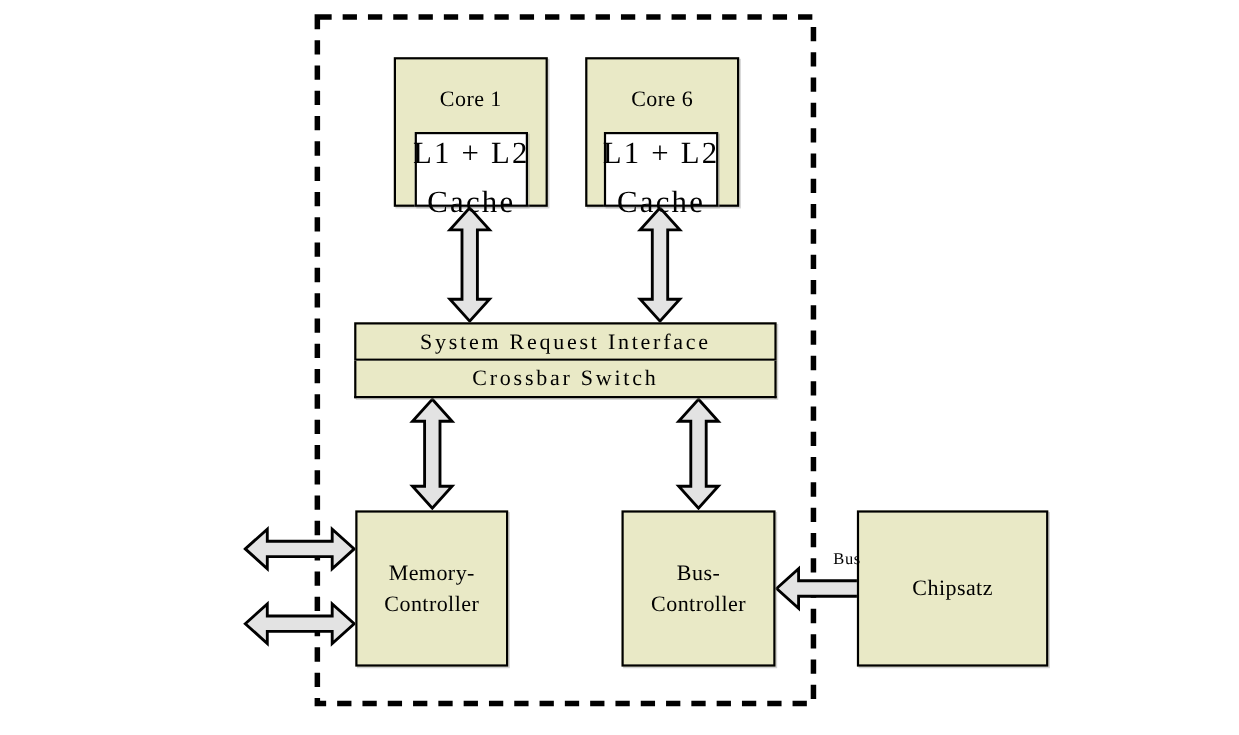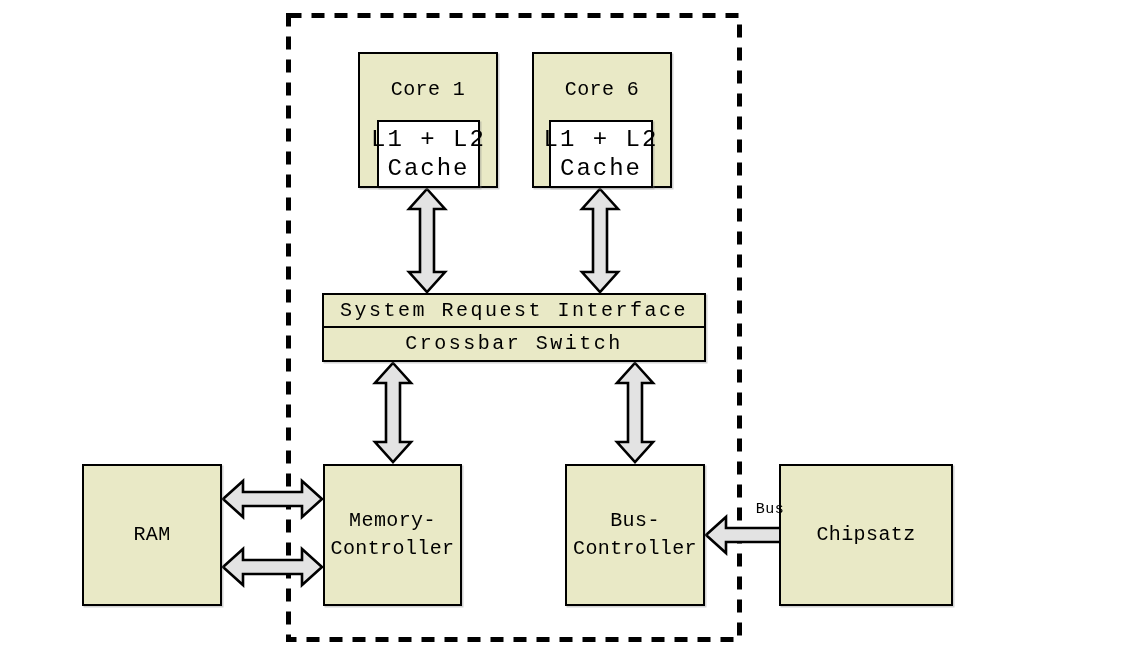--- a/index.html
+++ b/index.html
@@ -8,34 +8,34 @@
     --box-border:#000000;
     --cache-fill:#ffffff;
     --arrow-fill:#e3e3e3;
     --arrow-stroke:#000000;
     --dashed-border:#000000;
     --text:#000000;
   }
   html,body{margin:0;padding:0;background:#fff;}
   .stage{
     position:relative;width:975px;height:668px;background:var(--background);
-    font-family:Liberation Mono, monospace;color:var(--text);
+    font-family:Liberation Serif, serif;color:var(--text);
     overflow:hidden;
   }
   .layer{position:absolute;left:0;top:0;}
   .box{
     position:absolute;box-sizing:border-box;
     background:var(--box-fill);border:2.5px solid var(--box-border);
     display:flex;flex-direction:column;align-items:center;justify-content:center;
     text-align:center;box-shadow:1.5px 1.5px 0 rgba(130,130,130,0.35);
   }
   .core{justify-content:flex-start;padding-top:22px;}
   .cache{background:var(--cache-fill);}
   .lbl20{font-size:20px;letter-spacing:0.4px;line-height:28px;white-space:nowrap;}
-  .lbl-cache{font-size:24px;letter-spacing:2px;line-height:29px;white-space:nowrap;}
+  .lbl-cache{font-size:28px;letter-spacing:2px;line-height:29px;white-space:nowrap;margin-top:16px;}
   .lbl24{font-size:20px;letter-spacing:2.5px;line-height:30px;white-space:nowrap;}
   .freelabel{
     position:absolute;display:flex;align-items:center;justify-content:center;
     font-size:15px;letter-spacing:0.5px;white-space:nowrap;
   }
   .garrow{fill:var(--arrow-fill);stroke:var(--arrow-stroke);stroke-width:2.6;stroke-linejoin:miter;}
   .tline{stroke:var(--arrow-stroke);stroke-width:3.4;}
   .thead{fill:var(--arrow-stroke);stroke:none;}
   .dashrect{fill:none;stroke:var(--dashed-border);stroke-width:5;stroke-dasharray:13 10;}
 </style>
@@ -96,23 +96,20 @@
     <div class="lbl-cache">Cache</div>
   </div>
 
   <div class="box" style="left:322px;top:293px;width:384px;height:35px;">
     <div class="lbl24">System Request Interface</div>
   </div>
   <div class="box" style="left:322px;top:328px;width:384px;height:34px;border-top:none;">
     <div class="lbl24">Crossbar Switch</div>
   </div>
 
-  <div class="box" style="left:82px;top:464px;width:140px;height:142px;">
-    <div class="lbl20">RAM</div>
-  </div>
 
   <div class="box" style="left:323px;top:464px;width:139px;height:142px;">
     <div class="lbl20">Memory-</div>
     <div class="lbl20">Controller</div>
   </div>
 
   <div class="box" style="left:565px;top:464px;width:140px;height:142px;">
     <div class="lbl20">Bus-</div>
     <div class="lbl20">Controller</div>
   </div>

